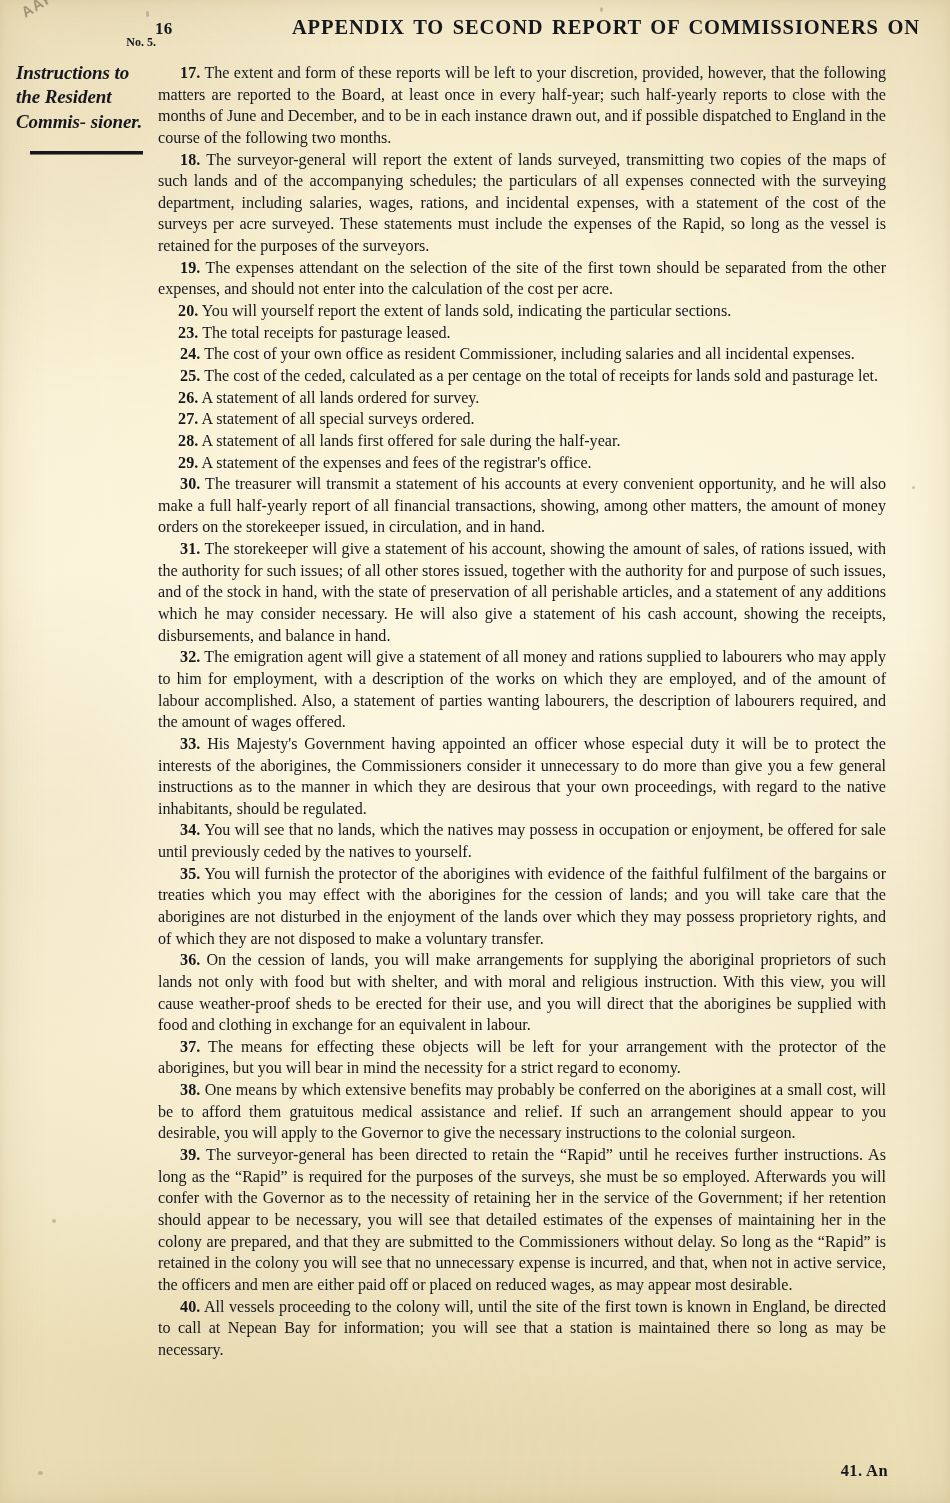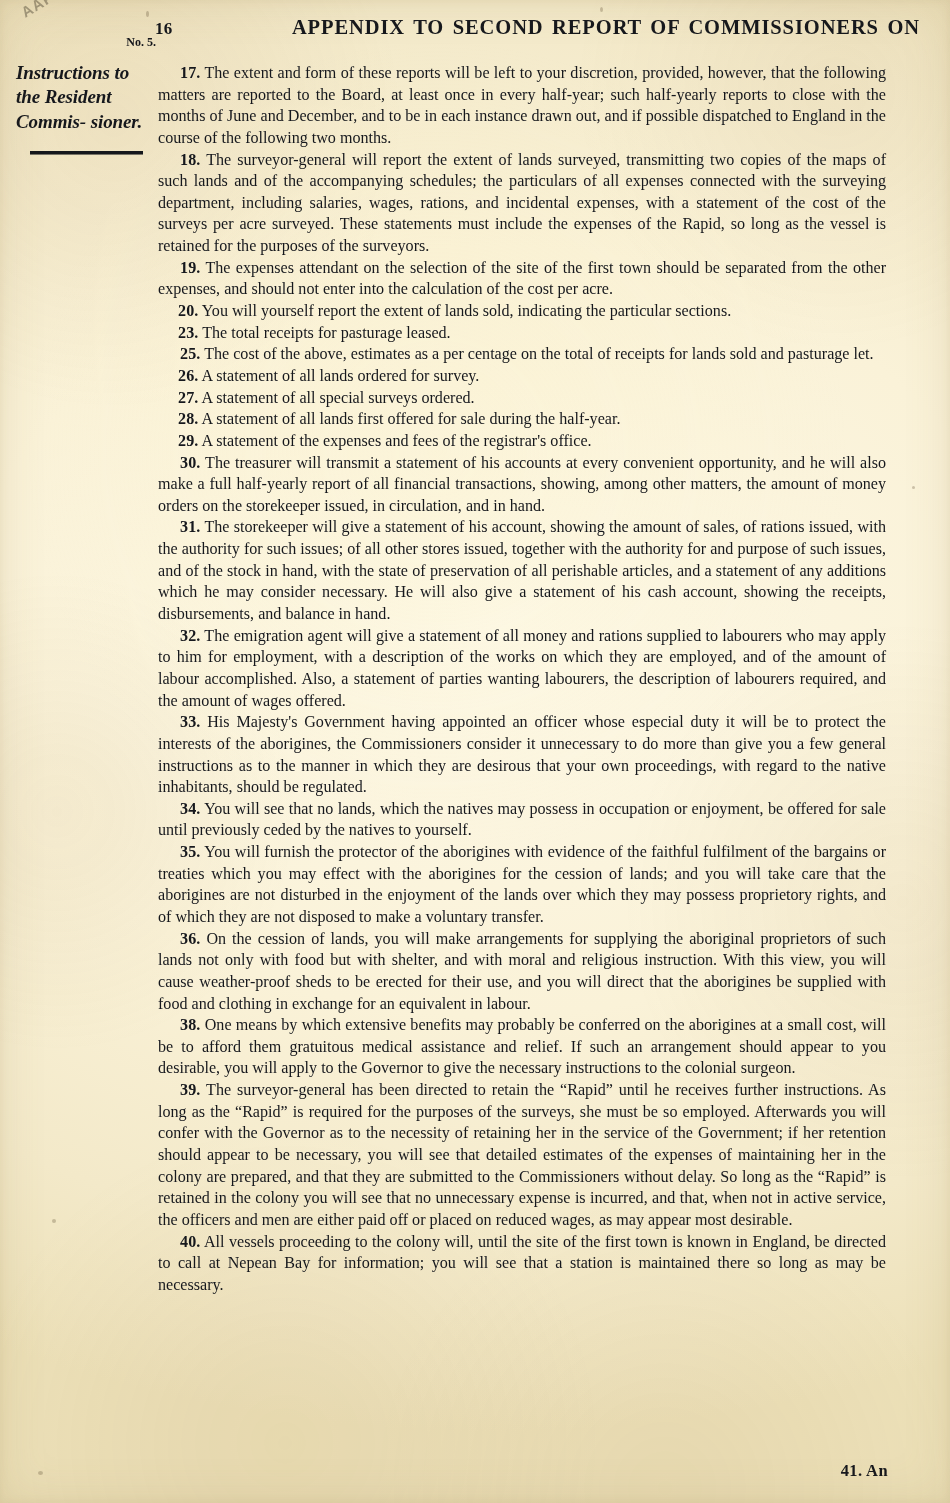--- a/index.html
+++ b/index.html
@@ -196,32 +196,34 @@
   </div>
 
   <div class="stamp">AAPCO 2006</div>
 
   <div class="column" id="body-column">
       <div class="para"><span class="n">17.</span><span> The extent and form of these reports will be left to your discretion, provided, however, that the following matters are reported to the Board, at least once in every half-year; such half-yearly reports to close with the months of June and December, and to be in each instance drawn out, and if possible dispatched to England in the course of the following two months.</span></div>
       <div class="para"><span class="n">18.</span><span> The surveyor-general will report the extent of lands surveyed, transmitting two copies of the maps of such lands and of the accompanying schedules; the particulars of all expenses connected with the surveying department, including salaries, wages, rations, and incidental expenses, with a statement of the cost of the surveys per acre surveyed. These statements must include the expenses of the Rapid, so long as the vessel is retained for the purposes of the surveyors.</span></div>
       <div class="para"><span class="n">19.</span><span> The expenses attendant on the selection of the site of the first town should be separated from the other expenses, and should not enter into the calculation of the cost per acre.</span></div>
       <div class="para tight"><span class="n">20.</span><span> You will yourself report the extent of lands sold, indicating the particular sections.</span></div>
       <div class="para tight"><span class="n">23.</span><span> The total receipts for pasturage leased.</span></div>
-      <div class="para"><span class="n">25.</span><span> The cost of the above, estimates as a per centage on the total of receipts for lands sold and pasturage let.</span></div>
+      <div class="para"><span class="n">24.</span><span> The cost of your own office as resident Commissioner, including salaries and all incidental expenses.</span></div>
+      <div class="para"><span class="n">25.</span><span> The cost of the ceded, calculated as a per centage on the total of receipts for lands sold and pasturage let.</span></div>
       <div class="para tight"><span class="n">26.</span><span> A statement of all lands ordered for survey.</span></div>
       <div class="para tight"><span class="n">27.</span><span> A statement of all special surveys ordered.</span></div>
       <div class="para tight"><span class="n">28.</span><span> A statement of all lands first offered for sale during the half-year.</span></div>
       <div class="para tight"><span class="n">29.</span><span> A statement of the expenses and fees of the registrar's office.</span></div>
       <div class="para"><span class="n">30.</span><span> The treasurer will transmit a statement of his accounts at every convenient opportunity, and he will also make a full half-yearly report of all financial transactions, showing, among other matters, the amount of money orders on the storekeeper issued, in circulation, and in hand.</span></div>
       <div class="para"><span class="n">31.</span><span> The storekeeper will give a statement of his account, showing the amount of sales, of rations issued, with the authority for such issues; of all other stores issued, together with the authority for and purpose of such issues, and of the stock in hand, with the state of preservation of all perishable articles, and a statement of any additions which he may consider necessary. He will also give a statement of his cash account, showing the receipts, disbursements, and balance in hand.</span></div>
       <div class="para"><span class="n">32.</span><span> The emigration agent will give a statement of all money and rations supplied to labourers who may apply to him for employment, with a description of the works on which they are employed, and of the amount of labour accomplished. Also, a statement of parties wanting labourers, the description of labourers required, and the amount of wages offered.</span></div>
       <div class="para"><span class="n">33.</span><span> His Majesty's Government having appointed an officer whose especial duty it will be to protect the interests of the aborigines, the Commissioners consider it unnecessary to do more than give you a few general instructions as to the manner in which they are desirous that your own proceedings, with regard to the native inhabitants, should be regulated.</span></div>
       <div class="para"><span class="n">34.</span><span> You will see that no lands, which the natives may possess in occupation or enjoyment, be offered for sale until previously ceded by the natives to yourself.</span></div>
       <div class="para"><span class="n">35.</span><span> You will furnish the protector of the aborigines with evidence of the faithful fulfilment of the bargains or treaties which you may effect with the aborigines for the cession of lands; and you will take care that the aborigines are not disturbed in the enjoyment of the lands over which they may possess proprietory rights, and of which they are not disposed to make a voluntary transfer.</span></div>
       <div class="para"><span class="n">36.</span><span> On the cession of lands, you will make arrangements for supplying the aboriginal proprietors of such lands not only with food but with shelter, and with moral and religious instruction. With this view, you will cause weather-proof sheds to be erected for their use, and you will direct that the aborigines be supplied with food and clothing in exchange for an equivalent in labour.</span></div>
+      <div class="para"><span class="n">37.</span><span> The means for effecting these objects will be left for your arrangement with the protector of the aborigines, but you will bear in mind the necessity for a strict regard to economy.</span></div>
       <div class="para"><span class="n">38.</span><span> One means by which extensive benefits may probably be conferred on the aborigines at a small cost, will be to afford them gratuitous medical assistance and relief. If such an arrangement should appear to you desirable, you will apply to the Governor to give the necessary instructions to the colonial surgeon.</span></div>
       <div class="para"><span class="n">39.</span><span> The surveyor-general has been directed to retain the “Rapid” until he receives further instructions. As long as the “Rapid” is required for the purposes of the surveys, she must be so employed. Afterwards you will confer with the Governor as to the necessity of retaining her in the service of the Government; if her retention should appear to be necessary, you will see that detailed estimates of the expenses of maintaining her in the colony are prepared, and that they are submitted to the Commissioners without delay. So long as the “Rapid” is retained in the colony you will see that no unnecessary expense is incurred, and that, when not in active service, the officers and men are either paid off or placed on reduced wages, as may appear most desirable.</span></div>
       <div class="para"><span class="n">40.</span><span> All vessels proceeding to the colony will, until the site of the first town is known in England, be directed to call at Nepean Bay for information; you will see that a station is maintained there so long as may be necessary.</span></div>
     </div>
 
   <div class="catchword">41. An</div>
 
   <div class="edge-shade"></div>
 </div>
 

